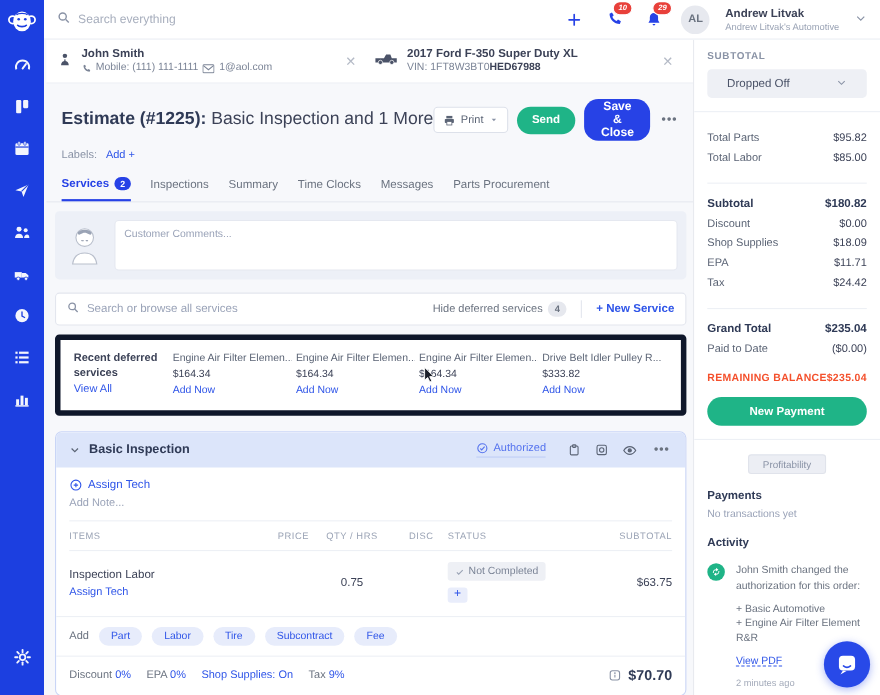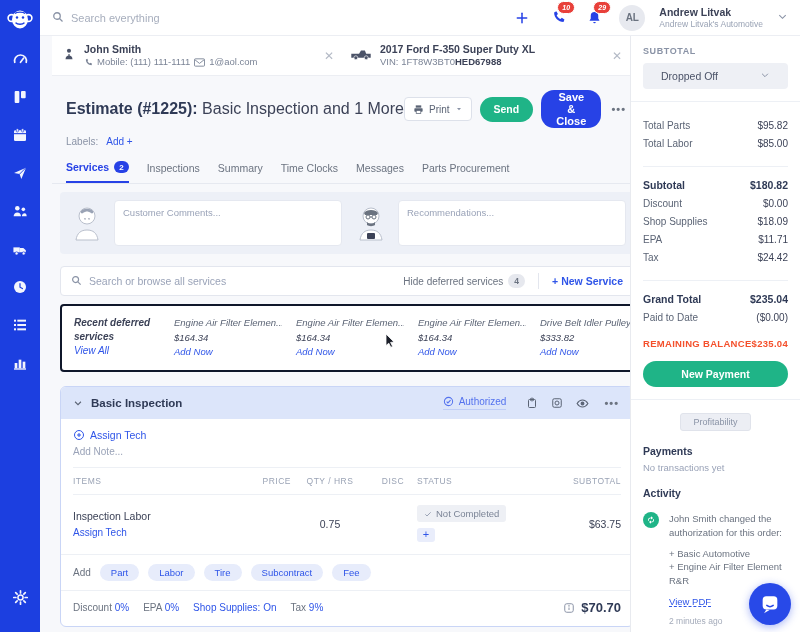--- a/index.html
+++ b/index.html
@@ -21,21 +21,21 @@
   .g-search input::placeholder { color:#a7aebd; }
   .tb-right { display:flex; align-items:center; gap:14px; }
   .icon-badge { position:relative; width:22px; height:22px; display:flex; align-items:center; justify-content:center; cursor:pointer; }
   .badge { position:absolute; top:-6px; left:10px; background:#e8403a; color:#fff; font-size:7px; font-weight:bold; border-radius:8px; padding:2px 4px; border:1.5px solid #fff; line-height:1; }
   .avatar { width:26px; height:26px; border-radius:50%; background:#e7e9ef; color:#6b7380; font-size:10px; font-weight:bold; display:flex; align-items:center; justify-content:center; }
   .user-block { line-height:1.25; }
   .user-name { font-size:10.5px; color:#3c4257; font-weight:bold; }
   .user-org { font-size:8.5px; color:#9aa3b5; }
 
   
-  .main { position:absolute; left:52px; top:36px; width:590px; height:596px; overflow:hidden; background:#f7f8fb; }
+  .main { position:absolute; left:42px; top:36px; width:590px; height:596px; overflow:hidden; background:#f7f8fb; }
 
   .customer-bar { background:#fff; border-bottom:1px solid #eceef3; height:40px; display:flex; align-items:center; padding:0 10px; }
   .cust-sec { display:flex; align-items:center; gap:8px; flex:1; }
   .cust-lines { line-height:1.3; }
   .cust-name { font-size:10.5px; font-weight:bold; color:#3c4257; }
   .cust-sub { font-size:9.5px; color:#7b8496; display:flex; align-items:center; gap:4px; }
   .veh-vin { font-size:9.5px; color:#7b8496; }
   .veh-vin b { color:#3c4257; }
   .xbtn { color:#b4bac6; font-size:12px; cursor:pointer; padding:0 10px; }
 
@@ -62,21 +62,21 @@
   .c-avatar { width:38px; height:44px; flex:none; display:flex; align-items:center; justify-content:center; }
   .c-box { flex:1; background:#fff; border:1px solid #e5e8f0; border-radius:4px; height:46px; padding:6px 8px; font-size:9.5px; color:#9aa3b8; cursor:text; }
 
   .svc-toolbar { margin:12px 8px 0 8px; background:#fff; border:1px solid #e3e6ee; border-radius:4px; height:30px; display:flex; align-items:center; padding:0 10px; gap:7px; }
   .svc-toolbar .ph { color:#9aa3b8; font-size:10.5px; flex:1; cursor:text; }
   .hide-def { color:#6b7380; font-size:10px; display:flex; align-items:center; gap:5px; cursor:pointer; }
   .count-pill { background:#e6e8ee; color:#6b7380; border-radius:9px; padding:2px 6px; font-size:8.5px; font-weight:bold; }
   .vdiv { width:1px; height:16px; background:#e3e6ee; margin:0 6px; }
   .new-svc { color:#2f55e8; font-size:10.5px; font-weight:bold; cursor:pointer; white-space:nowrap; }
 
-  .deferred { margin:8px 8px 0 8px; background:#fff; border:2px solid #0f172a; border-radius:4px; padding:10px 12px; display:flex; gap:14px;font-style:italic; }
+  .deferred { margin:8px 8px 0 8px; background:#fff; border:5px solid #0f172a; border-radius:4px; padding:10px 12px; display:flex; gap:4px; }
   .def-head { width:86px; flex:none; font-size:10px; color:#3c4257; font-weight:bold; line-height:1.4; }
   .def-item { width:108px; flex:none; font-size:9.5px; line-height:1.55; }
   .def-name { color:#5b6475; white-space:nowrap; overflow:hidden; }
   .def-price { color:#3c4257; }
   .def-add { color:#2f55e8; cursor:pointer; }
   .view-all { font-weight:normal; }
 
   .svc-card { margin:14px 8px 0 8px; background:#fff; border:1px solid #c9d5f6; border-radius:6px; overflow:hidden; }
   .card-head { background:#dce5fa; padding:9px 12px; display:flex; align-items:center; gap:8px; }
   .card-title { font-size:11.5px; font-weight:bold; color:#2f3a56; flex:1; }
@@ -365,35 +365,20 @@
         <span class="c-avatar">
           <svg width="34" height="40" viewBox="0 0 34 40">
               <circle cx="17" cy="14" r="8" fill="#fff" stroke="#b9bfcc"></circle>
               <path d="M11 9c2-3 10-3 12 0 1 2-1 3-2 2-3-2-5-2-8 0-1 1-3 0-2-2z" fill="#9aa3b5"></path>
               <path d="M6 38c1-7 5-10 11-10s10 3 11 10z" fill="#fff" stroke="#b9bfcc"></path>
               <path d="M14 16.5c.8.6 1.2.6 2 .2M18 16.5c.8.6 1.2.6 2 .2" stroke="#8a93a6" fill="none"></path>
             </svg>
         </span>
         <div class="c-box">Customer Comments...</div>
       </div>
-      <div class="comment-half">
-        <span class="c-avatar">
-          <svg width="34" height="40" viewBox="0 0 34 40">
-              <circle cx="17" cy="14" r="8" fill="#fff" stroke="#b9bfcc"></circle>
-              <path d="M10 11c2-4 12-4 14 0l-1 2H11z" fill="#6b7380"></path>
-              <circle cx="14" cy="15" r="2" fill="none" stroke="#6b7380"></circle>
-              <circle cx="20" cy="15" r="2" fill="none" stroke="#6b7380"></circle>
-              <line x1="16" y1="15" x2="18" y2="15" stroke="#6b7380"></line>
-              <path d="M13 20c2 2 6 2 8 0v3c-2 1.5-6 1.5-8 0z" fill="#6b7380"></path>
-              <path d="M6 38c1-7 5-10 11-10s10 3 11 10z" fill="#fff" stroke="#b9bfcc"></path>
-              <rect x="13" y="31" width="8" height="6" rx="1" fill="#3c4257"></rect>
-            </svg>
-        </span>
-        <div class="c-box">Recommendations...</div>
-      </div>
     </div>
 
     <div class="svc-toolbar">
       <span>
         <svg width="11" height="11" viewBox="0 0 24 24" fill="none" stroke="#8a93a6" stroke-width="2.6">
             <circle cx="10" cy="10" r="6.5"></circle>
             <line x1="15.5" y1="15.5" x2="21" y2="21"></line>
           </svg>
       </span>
       <span class="ph">Search or browse all services</span>

